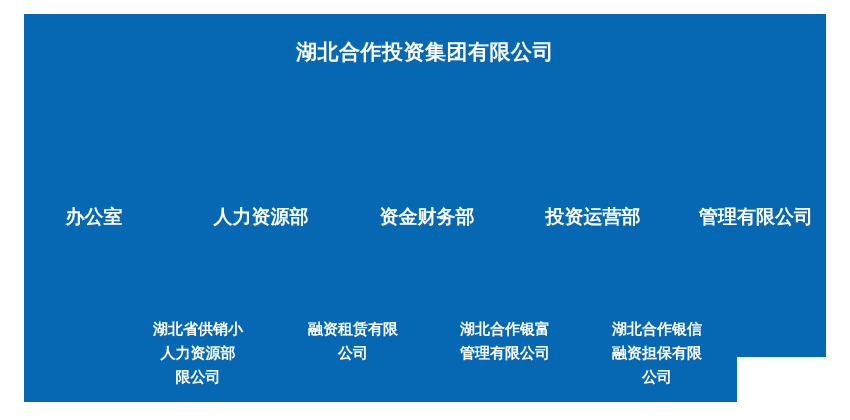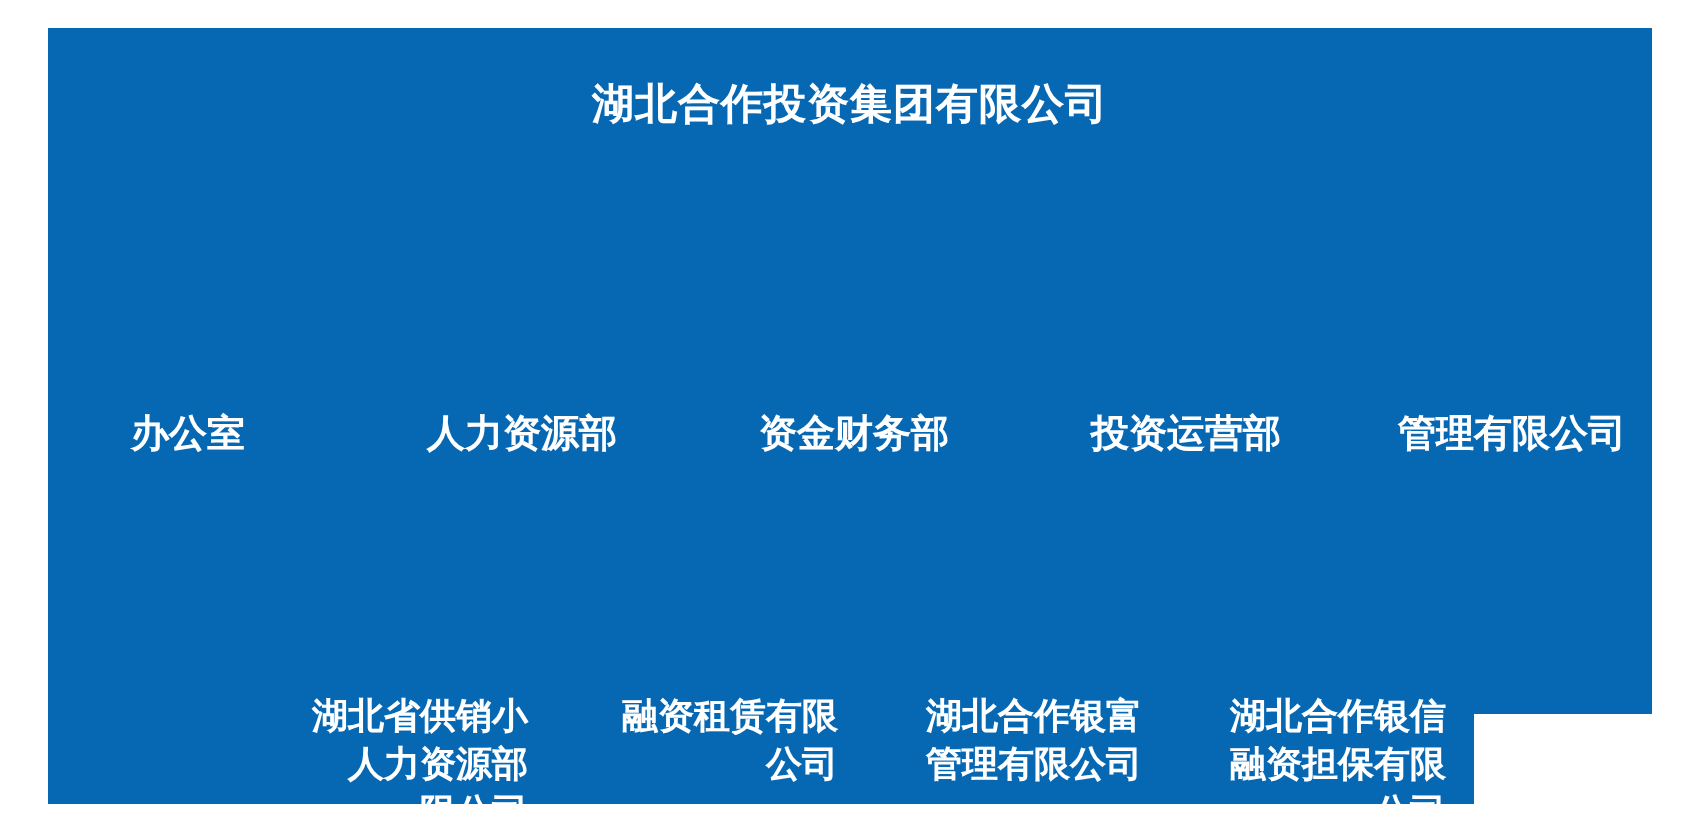--- a/index.html
+++ b/index.html
@@ -47,25 +47,24 @@
   .dept-2{left:237px;text-align:right;}  
   .dept-3{left:403px;}  
   .dept-4{left:569px;}  
   .dept-5{left:732px;}  
   .subsidiary{
     position:absolute;
     top:303px;
     transform:translateX(-50%);
     width:132px;
     color:var(--text);
-    font-size:18px;
+    font-size:15px;
     font-weight:bold;
     line-height:24px;
-    text-align:right;
-    margin-top:29px;
+    text-align:center;
   }
   .sub-1{left:174px;}   
   .sub-2{left:329px;}   
   .sub-3{left:481px;}   
   .sub-4{left:633px;}   
   .cutout{
     position:absolute;
     left:737px;top:357px;
     right:0;bottom:0;
     background:var(--page-bg);

